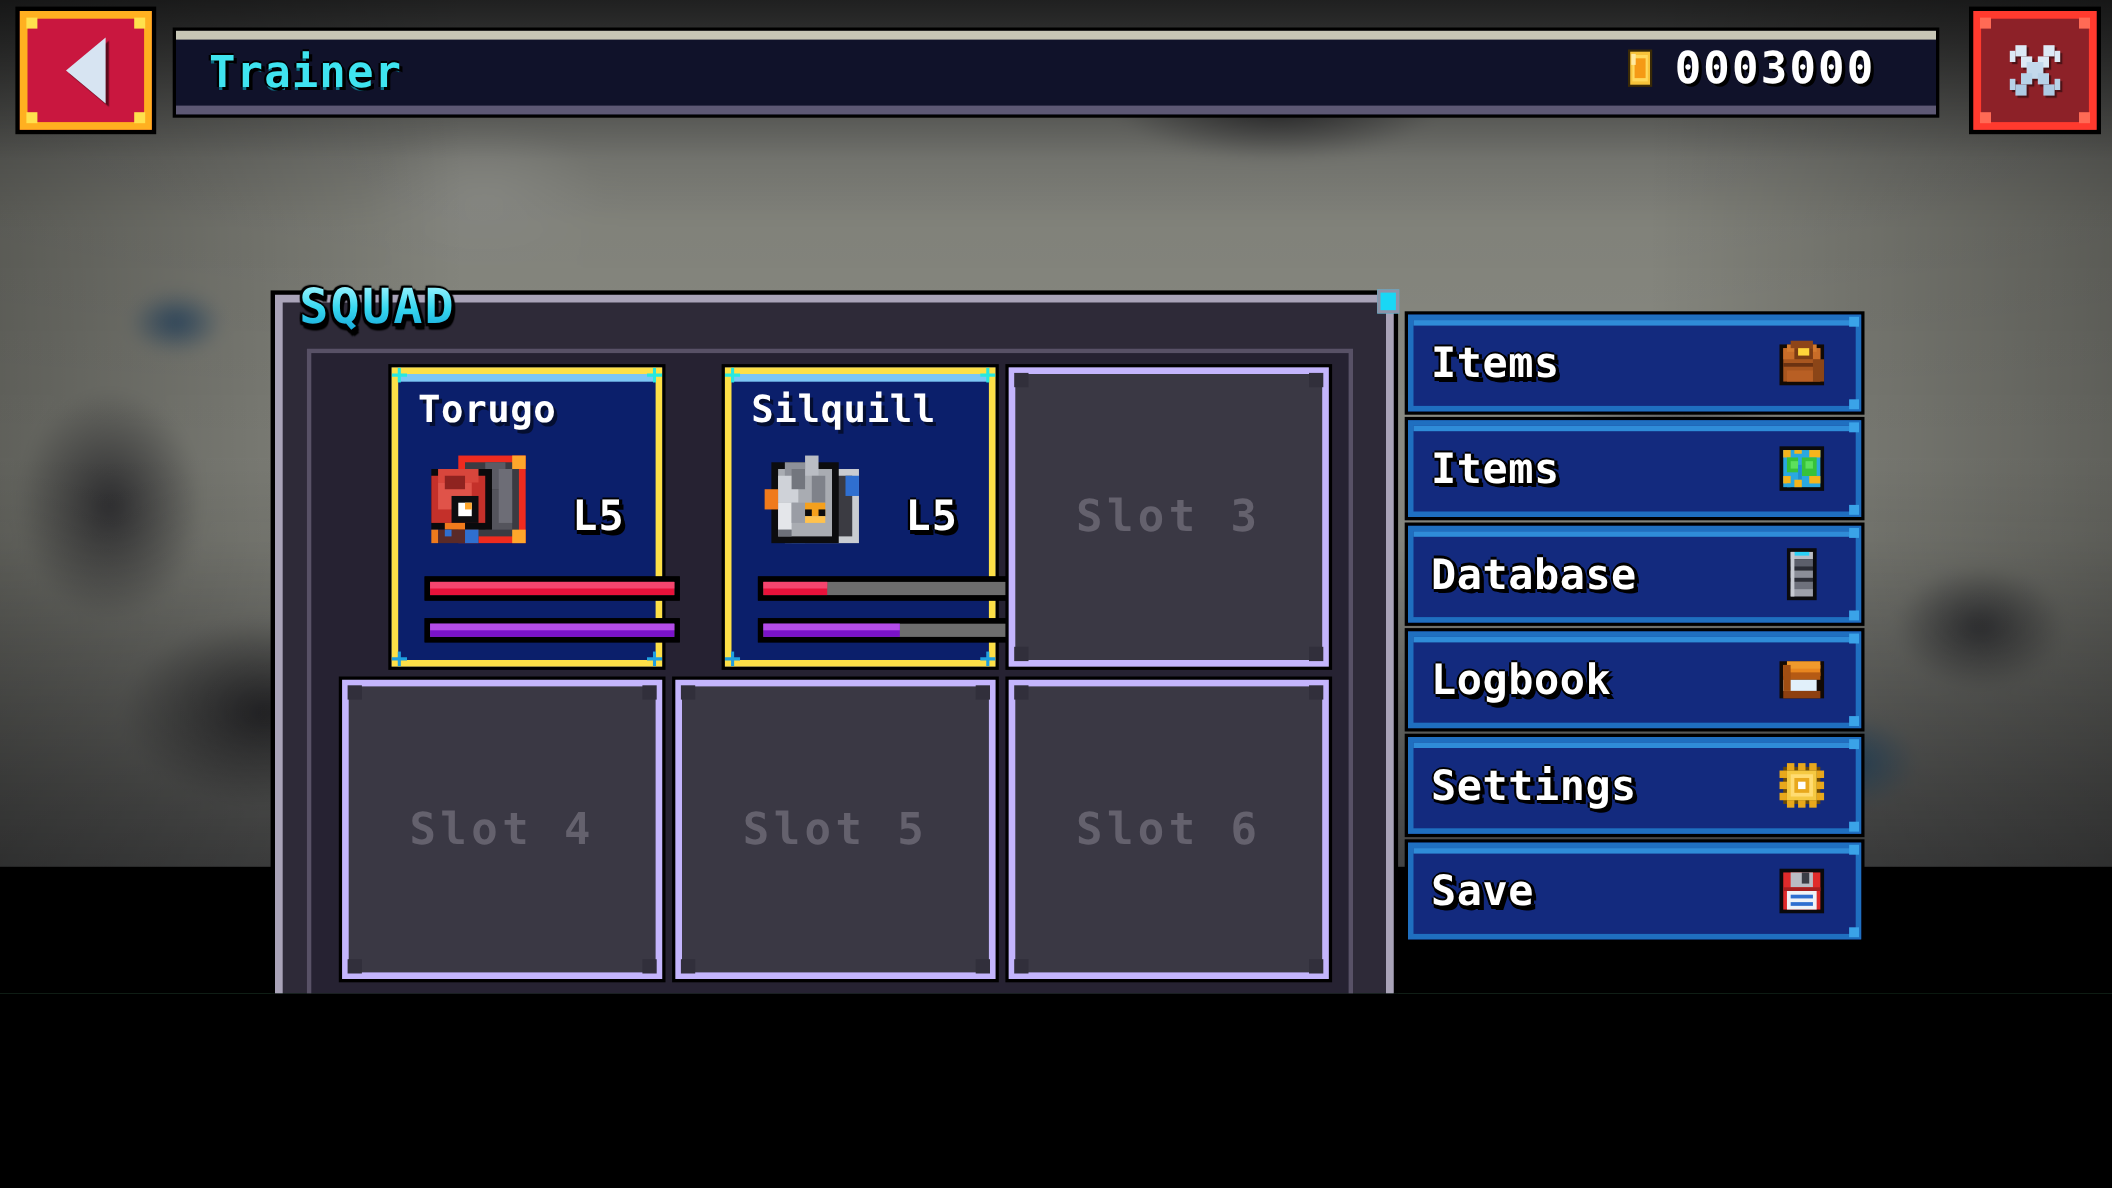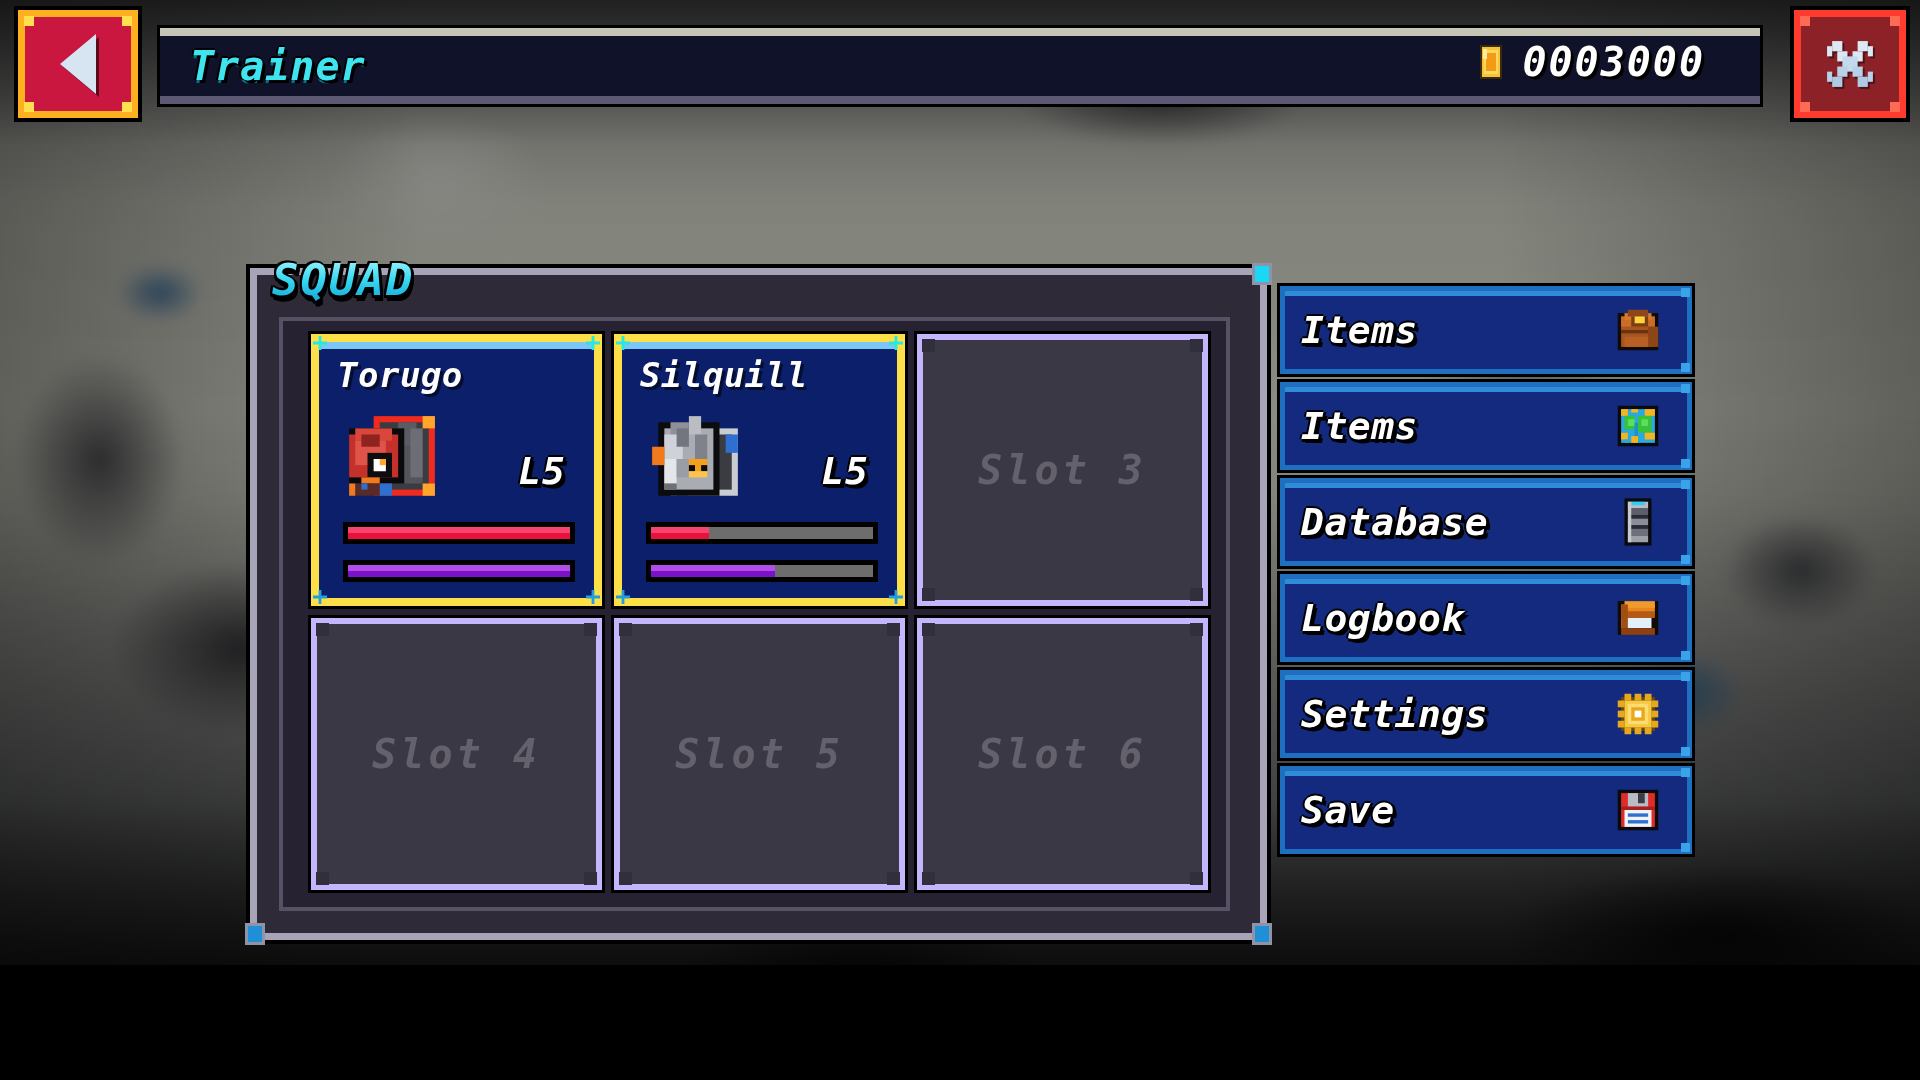--- a/index.html
+++ b/index.html
@@ -7,24 +7,23 @@
   html, body {
     width:1920px; height:1080px;
     background:#000;
     font-family:"DejaVu Sans Mono", monospace;
     overflow:hidden;
   }
 
   
   #screen {
     position:relative;
-    width:1920px; height:1080px;
+    width:1920px; height:903px;
     background:#15803d;
     overflow:hidden;
-    font-style:italic;
   }
 
   
   #bg-layer {
     position:absolute; left:0; top:0;
     width:1920px; height:1030px;
     overflow:hidden;
     background:#0a0a0a;
   }
   #bg-stone {
@@ -178,24 +177,25 @@
     display:grid;
     grid-template-columns:repeat(3, 291px);
     grid-template-rows:repeat(2, 272px);
     gap:12px 12px;
   }
 
   
   .creature-card {
     position:relative;
     background:#0b1f6b;
-    border:8px solid #fde047;
+    border:6px solid #fde047;
     box-shadow:0 0 0 3px #000;
     cursor:pointer;
     overflow:visible;
+    margin-left:45px;
   }
   .creature-card::after {
     content:""; position:absolute; left:0; top:0; right:0; height:7px;
     background:#7cc6f5;
   }
   .card-node {
     position:absolute; width:14px; height:14px; z-index:5;
     background:#27e8e0;
     clip-path:polygon(40% 0,60% 0,60% 40%,100% 40%,100% 60%,60% 60%,60% 100%,40% 100%,40% 60%,0 60%,0 40%,40% 40%);
   }

